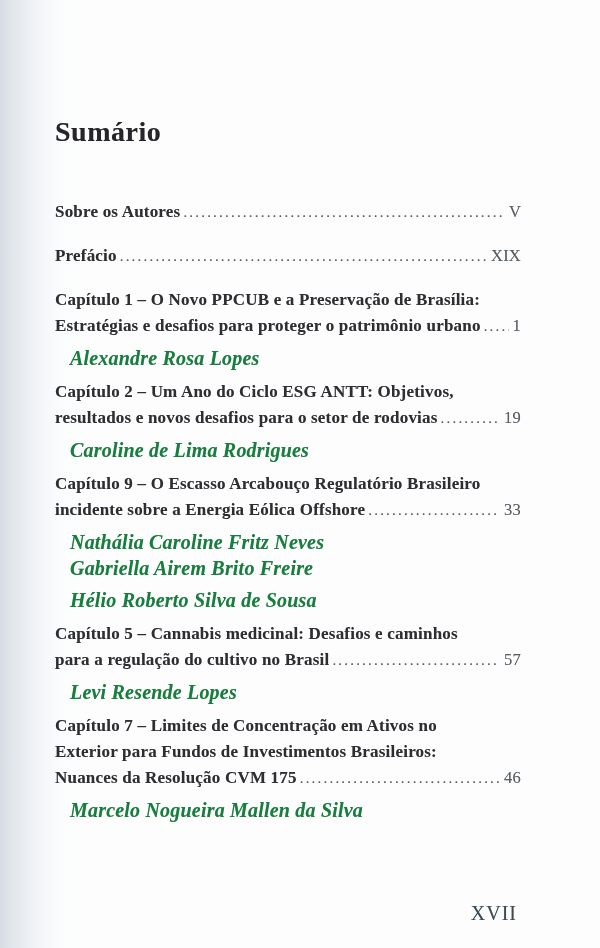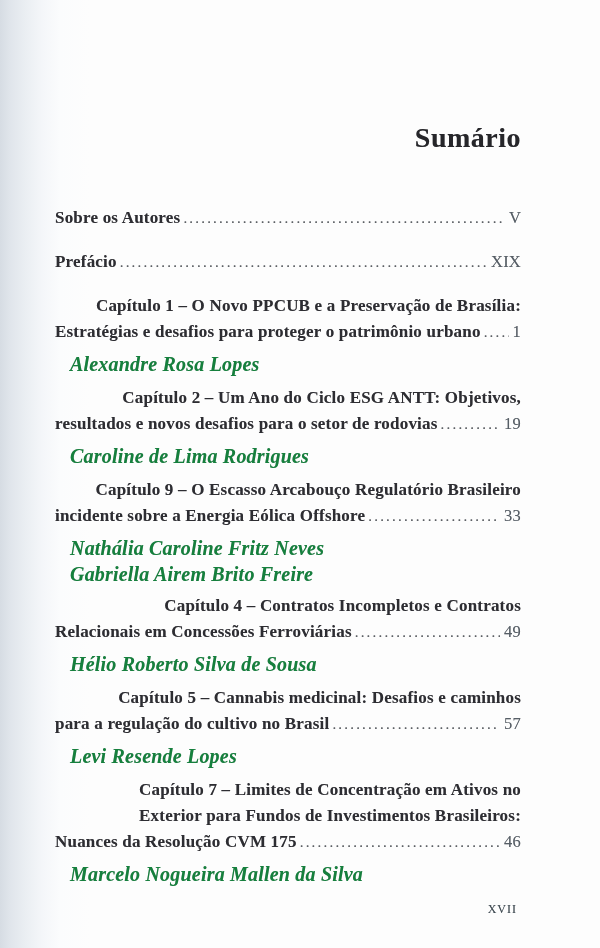--- a/index.html
+++ b/index.html
@@ -23,40 +23,39 @@
         #fdfdfd 90px,
         #fdfdfd 100%);
   }
   .page-inner {
     position: absolute;
     left: 55px;
     top: 112px;
     width: 466px;
   }
   h1.title {
-    margin: 8px 0 49px 0;
-    text-align: right;
+    margin: 2px 0 49px 0;
+    text-align: left;
     font-size: 28px;
     line-height: 36px;
     font-weight: bold;
     letter-spacing: 0.5px;
     color: #26262a;
   }
   .entry {
     margin: 0 0 18px 0;
   }
   .entry.chapter {
     margin-bottom: 6px;
   }
   .line, .line-last {
     font-size: 17px;
     line-height: 26px;
     color: #2d2d32;
     letter-spacing: 0.2px;
-    text-align: right;
   }
   .line-last {
     display: flex;
     align-items: baseline;
   }
   .b { font-weight: bold; }
   .t { white-space: nowrap; }
   .dots {
     flex: 1;
     overflow: hidden;
@@ -86,21 +85,21 @@
     letter-spacing: 0.2px;
   }
   .author + .entry.chapter,
   .author + .author-group { margin-top: 8px; }
   .author-group { margin-bottom: 6px; }
   .author-group .author { margin-bottom: 0; }
   .footer-page-number {
     position: absolute;
     top: 902px;
     right: 83px;
-    font-size: 12px;
+    font-size: 20px;
     letter-spacing: 1px;
     color: #3e4a52;
   }
   
   .page-inner, .footer-page-number {
     text-shadow: 0 0 0.5px rgba(60,60,65,0.35);
   }
 </style>
 </head>
 <body>
@@ -151,28 +150,20 @@
       <span class="t b">incidente sobre a Energia Eólica Offshore</span>
       <span class="dots"></span>
       <span class="pg">33</span>
     </div>
   </section>
   <div class="author-group">
     <div class="author">Nathália Caroline Fritz Neves</div>
     <div class="author">Gabriella Airem Brito Freire</div>
   </div>
 
-  <section class="entry chapter">
-    <div class="line b">Capítulo 4 – Contratos Incompletos e Contratos</div>
-    <div class="line-last">
-      <span class="t b">Relacionais em Concessões Ferroviárias</span>
-      <span class="dots"></span>
-      <span class="pg">49</span>
-    </div>
-  </section>
   <div class="author">Hélio Roberto Silva de Sousa</div>
 
   <section class="entry chapter">
     <div class="line b">Capítulo 5 – Cannabis medicinal: Desafios e caminhos</div>
     <div class="line-last">
       <span class="t b">para a regulação do cultivo no Brasil </span>
       <span class="dots"></span>
       <span class="pg">57</span>
     </div>
   </section>

